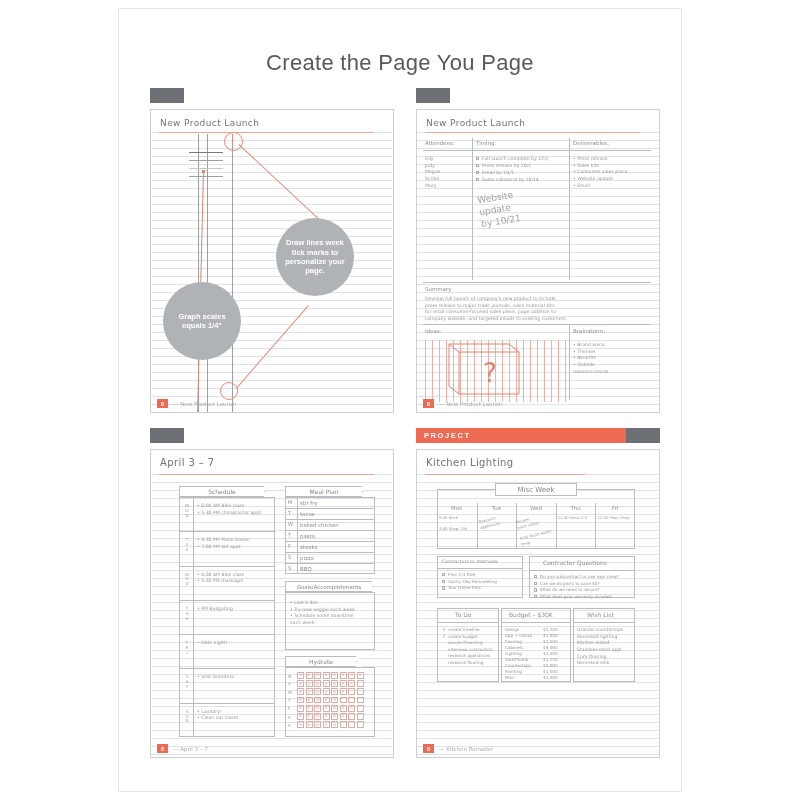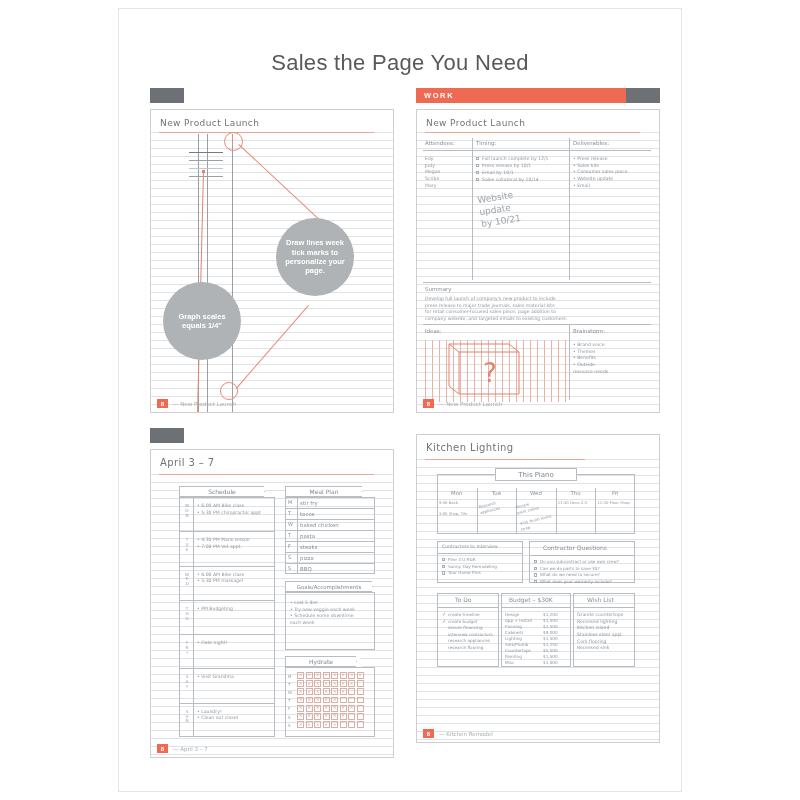--- a/index.html
+++ b/index.html
@@ -99,21 +99,21 @@
              align-items:center;justify-content:center;height:100%;}
   .dayletter{position:absolute;font-size:4px;color:#9a9ea2;font-family:"DejaVu Sans",sans-serif;}
   .vtxt{position:absolute;font-size:4.2px;color:#9a9ea2;font-family:"DejaVu Sans",sans-serif;
         line-height:1.15;text-align:center;}
 </style>
 </head>
 <body>
 
 <div class="card"></div>
 
-<div class="page-title">Sales the Page You Need</div>
+<div class="page-title">Create the Page You Page</div>
 
 <div class="panel" style="left:150px;top:88px;width:244px;height:325px;">
   <div class="panel-bar">
     <div class="tail"></div>
   </div>
   <div class="sheet" style="margin-top:6px;height:304px;">
     <div class="rules" id="rules-tick">
         <div class="rule" style="top: 22px;"></div>
         <div class="rule" style="top: 30px;"></div>
         <div class="rule" style="top: 38px;"></div>
@@ -181,23 +181,20 @@
 
     <div class="foot" style="left:6px;bottom:4px;">
       <div class="pagebox">8</div>
       <div class="foot-label">—  New Product Launch</div>
     </div>
   </div>
 </div>
 
 <div class="panel" style="left:416px;top:88px;width:244px;height:325px;">
   <div class="panel-bar">
-    <div class="fill">
-        <span class="label">WORK</span>
-      </div>
     <div class="tail"></div>
   </div>
   <div class="sheet" style="margin-top:6px;height:304px;">
     <div class="rules" id="rules-work">
         <div class="rule" style="top: 22px;"></div>
         <div class="rule" style="top: 30px;"></div>
         <div class="rule" style="top: 38px;"></div>
         <div class="rule" style="top: 46px;"></div>
         <div class="rule" style="top: 54px;"></div>
         <div class="rule" style="top: 62px;"></div>
@@ -620,20 +617,26 @@
       </div>
 
     <div class="foot" style="left:6px;bottom:4px;">
       <div class="pagebox">8</div>
       <div class="foot-label">—  April 3 – 7</div>
     </div>
   </div>
 </div>
 
 <div class="panel" style="left:416px;top:428px;width:244px;height:330px;">
+  <div class="panel-bar">
+    <div class="fill">
+        <span class="label">PROJECT</span>
+      </div>
+    <div class="tail"></div>
+  </div>
   <div class="sheet" style="margin-top:6px;height:309px;">
     <div class="rules" id="rules-project">
         <div class="rule" style="top: 24px;"></div>
         <div class="rule" style="top: 32px;"></div>
         <div class="rule" style="top: 40px;"></div>
         <div class="rule" style="top: 48px;"></div>
         <div class="rule" style="top: 56px;"></div>
         <div class="rule" style="top: 64px;"></div>
         <div class="rule" style="top: 72px;"></div>
         <div class="rule" style="top: 80px;"></div>
@@ -663,21 +666,21 @@
         <div class="rule" style="top: 272px;"></div>
         <div class="rule" style="top: 280px;"></div>
         <div class="rule" style="top: 288px;"></div>
         <div class="rule" style="top: 296px;"></div>
         <div class="rule" style="top: 304px;"></div>
       </div>
     <div class="sheet-title" style="left:9px;top:7px;font-size:10px;">Kitchen Lighting</div>
     <div class="title-underline" style="left:8px;top:24px;width:160px;"></div>
 
     <div class="bx-h" style="left:78px;top:33px;width:82px;height:13px;z-index:3;">
-      <span style="font-size:7px;color:#82878c;font-family:'DejaVu Sans',sans-serif;">This Piano</span>
+      <span style="font-size:7px;color:#82878c;font-family:'DejaVu Sans',sans-serif;">Misc Week</span>
     </div>
     <div class="bx" style="left:20px;top:39px;width:198px;height:60px;"></div>
     <div id="week-grid">
         <div style="position: absolute; left: 20px; top: 55px; width: 39.6px; text-align: center; font-size: 5.4px; color: rgb(138, 143, 148); font-family: &quot;DejaVu Sans&quot;, sans-serif;">Mon</div>
         <div style="position: absolute; left: 22px; top: 65px; width: 35.6px; font-size: 3.8px; color: rgb(149, 153, 157); font-family: &quot;DejaVu Sans&quot;, sans-serif; line-height: 1.5; white-space: pre-line;">9:30 Back.
 
 3:00 Shop, Tile</div>
         <div class="vline" style="left: 59.6px; top: 53px; height: 46px; background: rgb(185, 189, 193);"></div>
         <div style="position: absolute; left: 59.6px; top: 55px; width: 39.6px; text-align: center; font-size: 5.4px; color: rgb(138, 143, 148); font-family: &quot;DejaVu Sans&quot;, sans-serif;">Tue</div>
         <div style="position: absolute; left: 61.6px; top: 65px; width: 35.6px; font-size: 3.8px; color: rgb(149, 153, 157); font-family: &quot;DejaVu Sans&quot;, sans-serif; line-height: 1.5; white-space: pre-line; transform: rotate(-14deg);">Research

